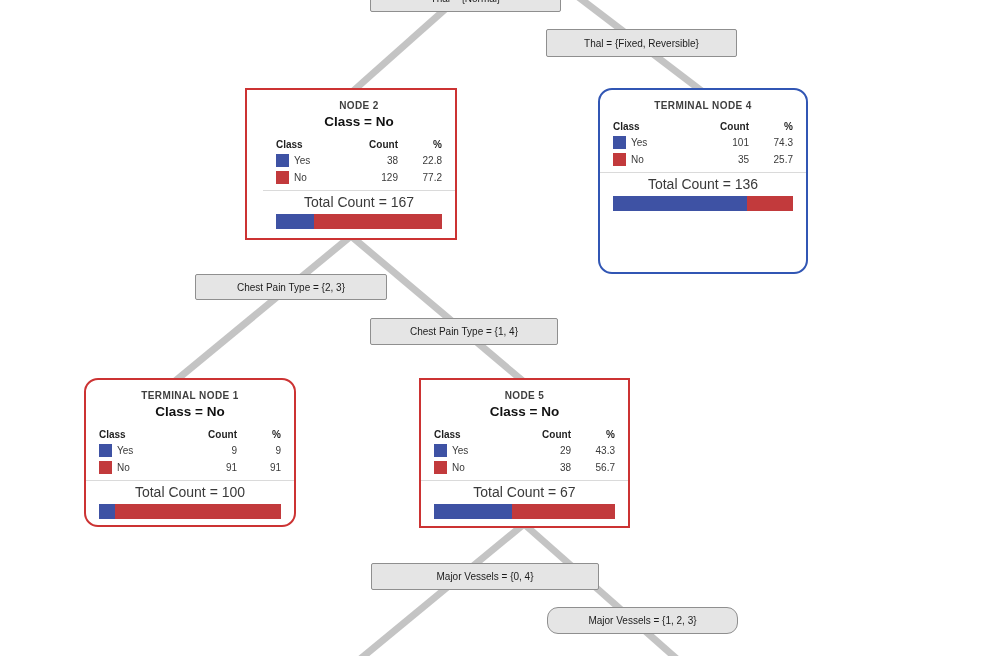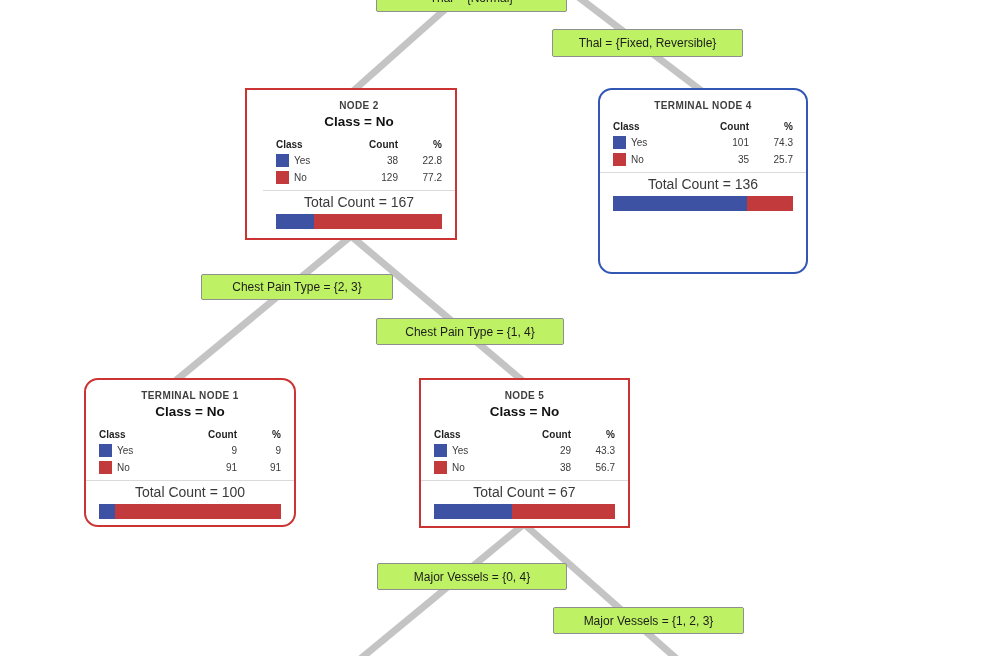--- a/index.html
+++ b/index.html
@@ -34,31 +34,31 @@
   .sw.yes { background:var(--yes,#3E52A4); }
   .sw.no  { background:var(--no,#C23A3C); }
   .sep   { border-top:1px solid #DADADA; margin-top:4px; }
   .total { margin:3px 13px 0; font-size:14px; color:#3a3a3a; text-align:center; }
   .bar   { margin:4px 13px 0; height:15px; display:flex; }
   .bar-yes { background:var(--yes,#3E52A4); }
   .bar-no  { background:var(--no,#C23A3C); flex:1; }
 
   
   .elabel {
-    position:absolute; z-index:3; background:#bef264;
+    position:absolute; z-index:3; background:#e5e5e5;
     border:1px solid #8F8F8F; border-radius:2px; box-sizing:border-box;
     display:flex; align-items:center; justify-content:center;
-    font-size:12px; color:#1c1c1c; white-space:nowrap;margin-left:6px;
+    font-size:10px; color:#1c1c1c; white-space:nowrap;
   }
   .el-root { left:370px; top:-16px; width:191px; height:28px; }
   .el-thal { left:546px; top:29px;  width:191px; height:28px; }
   .el-cpt23{ left:195px; top:274px; width:192px; height:26px; }
   .el-cpt14{ left:370px; top:318px; width:188px; height:27px; }
-  .el-mv04 { left:371px; top:563px; width:190px; height:27px; }
-  .el-mv123{ left:547px; top:607px; width:191px; height:27px; }
+  .el-mv04 { left:371px; top:563px; width:228px; height:27px; }
+  .el-mv123{ left:547px; top:607px; width:191px; height:27px;border-radius:11px; }
 </style>
 </head>
 <body>
 
 <div class="canvas">
 
   <svg class="links" width="985" height="656">
     <line x1="478" y1="-20" x2="352" y2="92"></line>
     <line x1="556" y1="-20" x2="703" y2="92"></line>
     <line x1="351" y1="236" x2="174" y2="382"></line>

